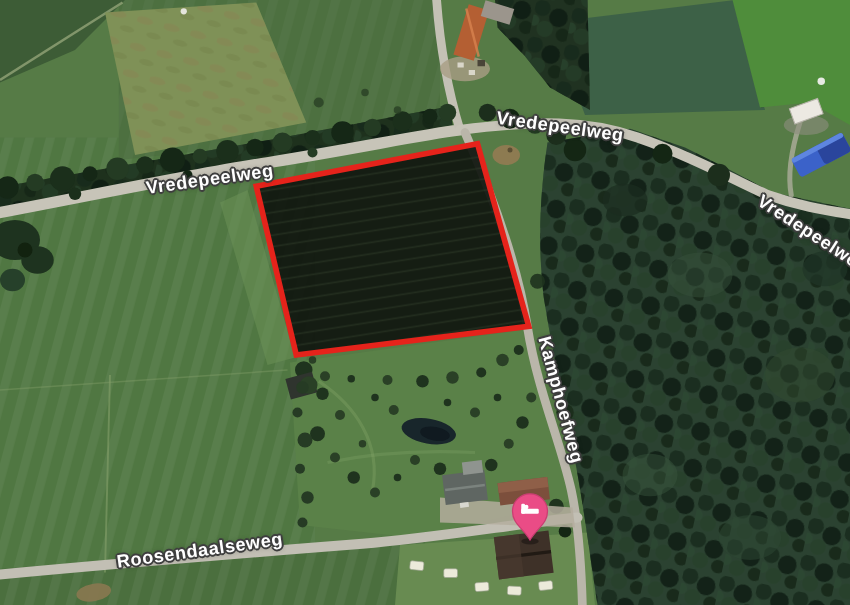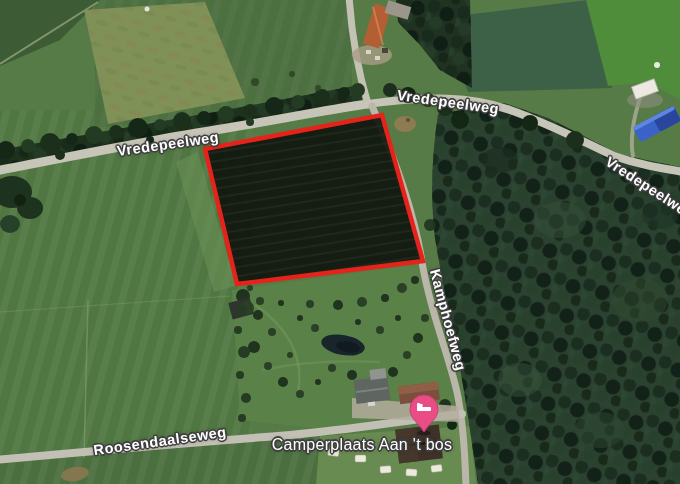--- a/index.html
+++ b/index.html
@@ -244,14 +244,13 @@
       <circle cx="-3" cy="-26.5" r="1.8"></circle>
     </g>
   </g>
 </svg>
 
 <div class="maplabel" style="left:168px;top:144px;transform:translate(-50%,-50%) rotate(-8deg);">Vredepeelweg</div>
 <div class="maplabel" style="left:448px;top:102px;transform:translate(-50%,-50%) rotate(8deg);">Vredepeelweg</div>
 <div class="maplabel" style="left:650px;top:188px;transform:translate(-50%,-50%) rotate(33deg);">Vredepeelweg</div>
 <div class="maplabel" style="left:448px;top:320px;transform:translate(-50%,-50%) rotate(75deg);">Kamphoefweg</div>
 <div class="maplabel" style="left:160px;top:441px;transform:translate(-50%,-50%) rotate(-8deg);">Roosendaalseweg</div>
-<div class="maplabel place" style="left:362px;top:445px;transform:translate(-50%,-50%);">Camperplaats Aan 't bos</div>
 </div>
 
 </body></html>

